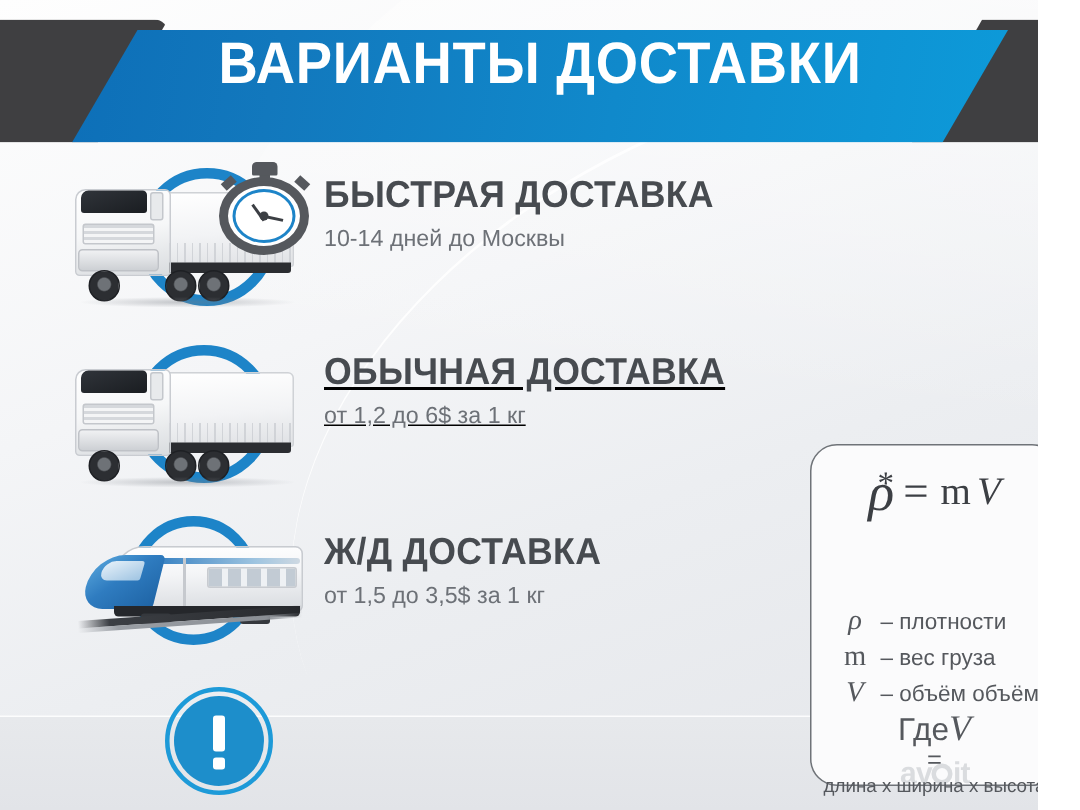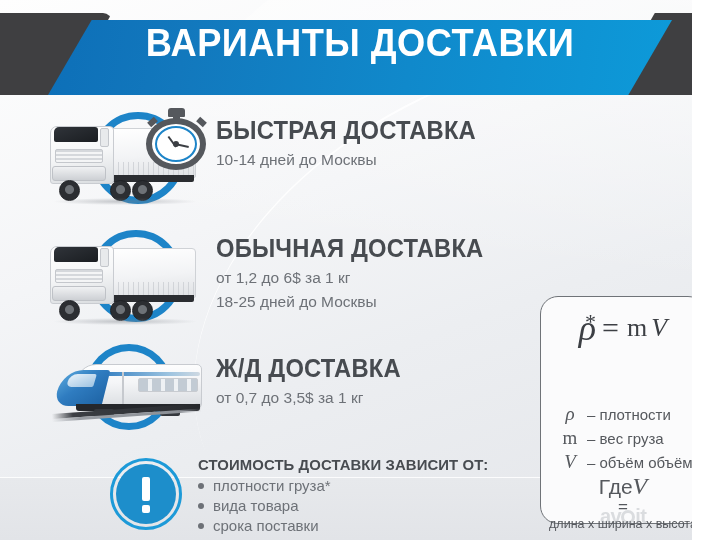--- a/index.html
+++ b/index.html
@@ -543,24 +543,23 @@
         <div class="cab-window"></div>
         <div class="cab-grille"></div>
         <div class="cab-bumper"></div>
         <div class="cab-mirror"></div>
         <div class="wheel w1"></div>
         <div class="wheel w2"></div>
         <div class="wheel w3"></div>
         <div class="truck-shadow"></div>
       </div>
     </div>
-    <div class="row-text" style="top:8px;">
+    <div class="row-text" style="top:8px;text-decoration:underline;">
       <div class="row-title">ОБЫЧНАЯ ДОСТАВКА</div>
       <div class="row-line">от 1,2 до 6$ за 1 кг</div>
-      <div class="row-line">18-25 дней до Москвы</div>
     </div>
   </div>
 
   <div class="row" style="top:342px;">
     <div class="row-icon">
       <div class="ring" style="left:44px; top:2px; width:86px; height:86px;"></div>
       <div class="train">
         <div class="train-body"></div>
         <div class="train-stripe"></div>
         <div class="train-windows"></div>
@@ -569,21 +568,21 @@
         <div class="train-windshield"></div>
         <div class="train-skirt"></div>
         <div class="train-bogie tb1"></div>
         <div class="train-bogie tb2"></div>
         <div class="rail"></div>
         <div class="rail-2"></div>
       </div>
     </div>
     <div class="row-text" style="top:12px;">
       <div class="row-title">Ж/Д ДОСТАВКА</div>
-      <div class="row-line">от 0,7 до 3,5$ за 1 кг</div>
+      <div class="row-line">от 1,5 до 3,5$ за 1 кг</div>
     </div>
   </div>
 
   <div class="formula-card">
     <div class="formula-main">
       <span class="f-star">*</span>
       <span class="f-rho">ρ</span>
       <span class="f-eq">=</span>
       <span class="f-frac">
         <span class="f-num">m</span>
@@ -620,26 +619,14 @@
     <span>av</span><span class="wm-o"></span><span>it</span>
   </div>
 
   <div class="footer-icon">
     <div class="fi-outer"></div>
     <div class="fi-inner"></div>
     <div class="fi-bang-bar"></div>
     <div class="fi-bang-dot"></div>
   </div>
 
-  <div class="footer-text">
-    <div class="footer-title">СТОИМОСТЬ ДОСТАВКИ ЗАВИСИТ ОТ:</div>
-    <div class="footer-item">
-      <span class="bullet"></span><span>плотности груза*</span>
-    </div>
-    <div class="footer-item">
-      <span class="bullet"></span><span>вида товара</span>
-    </div>
-    <div class="footer-item">
-      <span class="bullet"></span><span>срока поставки</span>
-    </div>
-  </div>
 
 </div>
 
 </body></html>

